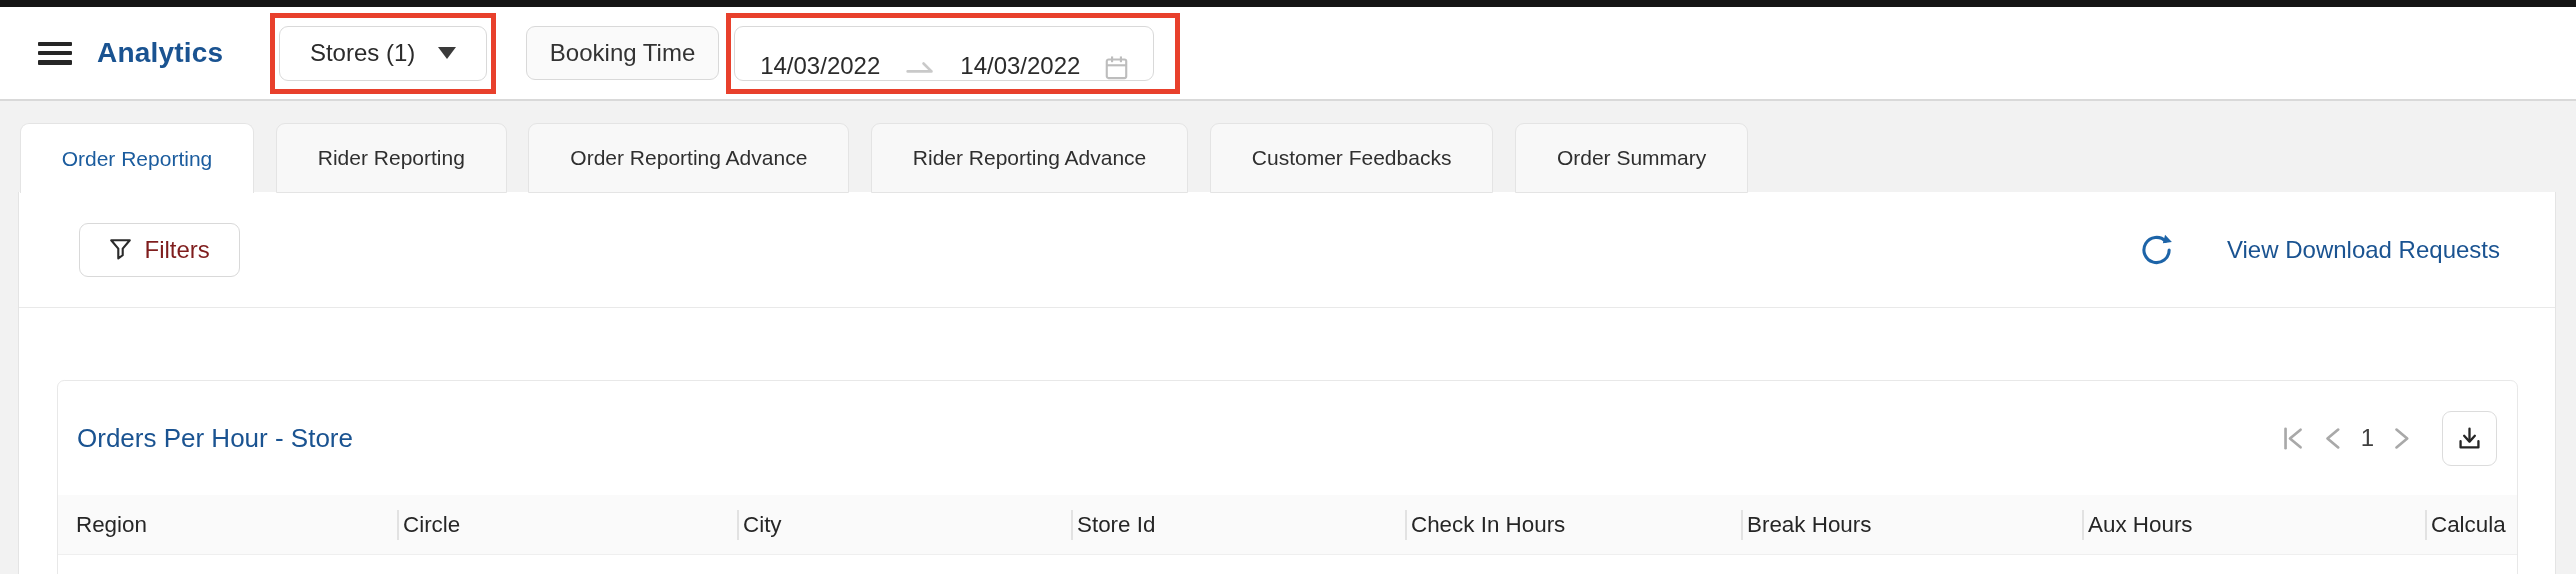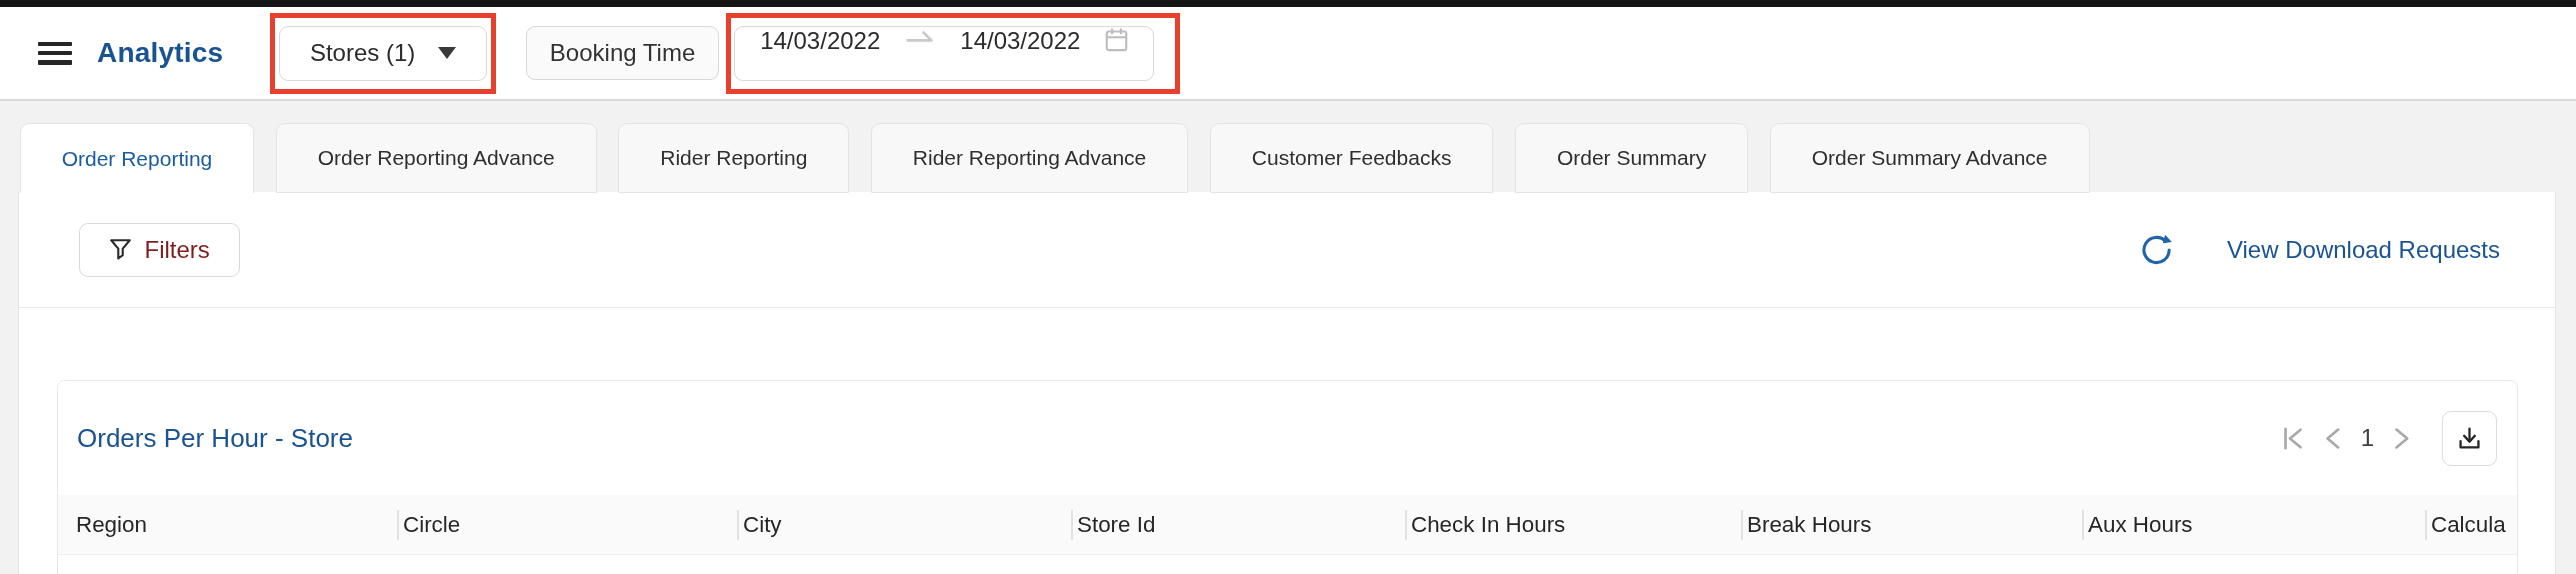--- a/index.html
+++ b/index.html
@@ -29,21 +29,21 @@
   .red-box.dates  { margin-left:6.3px;  padding:8px 20.6px 8px 3.6px; }
 
   .btn {
     display:inline-flex; align-items:center; justify-content:center;
     background:#ffffff; border:1.8px solid #d9d9d9; border-radius:9px;
     font-size:24px; color:#2b2b2b; white-space:nowrap; cursor:pointer;
   }
   .stores-btn { height:55px; padding:0 30px; }
   .caret { margin-left:23px; width:0; height:0; border-left:9.8px solid transparent; border-right:9.8px solid transparent; border-top:12.5px solid #3a3a3a; }
   .booking-btn { height:54px; padding:0 23px; margin-left:30px; background:#fafafa; color:#333; }
-  .date-ctrl { height:55px; padding:0 25px; display:flex; align-items:flex-start; background:#fff; border:1.8px solid #d9d9d9; border-radius:9px; font-size:24px; color:#2b2b2b; }
+  .date-ctrl { height:55px; padding:0 25px; display:flex; align-items:flex-end; background:#fff; border:1.8px solid #d9d9d9; border-radius:9px; font-size:24px; color:#2b2b2b; }
   .swap-arrow { margin:0 25px; display:block; }
   .cal-icon { margin-left:25px; display:block; }
 
   
   .tabs {
     position:absolute; left:19.7px; top:123px; height:70px;
     display:flex; gap:21.5px; z-index:3; align-items:stretch;
   }
   .tab {
     display:flex; align-items:center; padding:0 41px;
@@ -143,36 +143,33 @@
       </svg>
     </div>
   </div>
 </div>
 
 <div class="tabs">
   <div class="tab active">
       <span>Order Reporting</span>
     </div>
   <div class="tab">
+      <span>Rider Reporting</span>
+    </div>
+  <div class="tab">
       <span>Order Reporting Advance</span>
     </div>
   <div class="tab">
-      <span>Rider Reporting</span>
-    </div>
-  <div class="tab">
       <span>Rider Reporting Advance</span>
     </div>
   <div class="tab">
       <span>Customer Feedbacks</span>
     </div>
   <div class="tab">
       <span>Order Summary</span>
-    </div>
-  <div class="tab">
-      <span>Order Summary Advance</span>
     </div>
 </div>
 
 <div class="panel">
   <div class="toolbar">
     <div class="filters-btn">
       <svg width="23" height="23" viewBox="0 0 26 26">
         <path d="M2.5 2.5 H23.5 L15.5 12 V19.5 L10.5 23 V12 Z" fill="none" stroke="#2b2b2b" stroke-width="2.4" stroke-linejoin="round"></path>
       </svg>
       <span>Filters</span>

